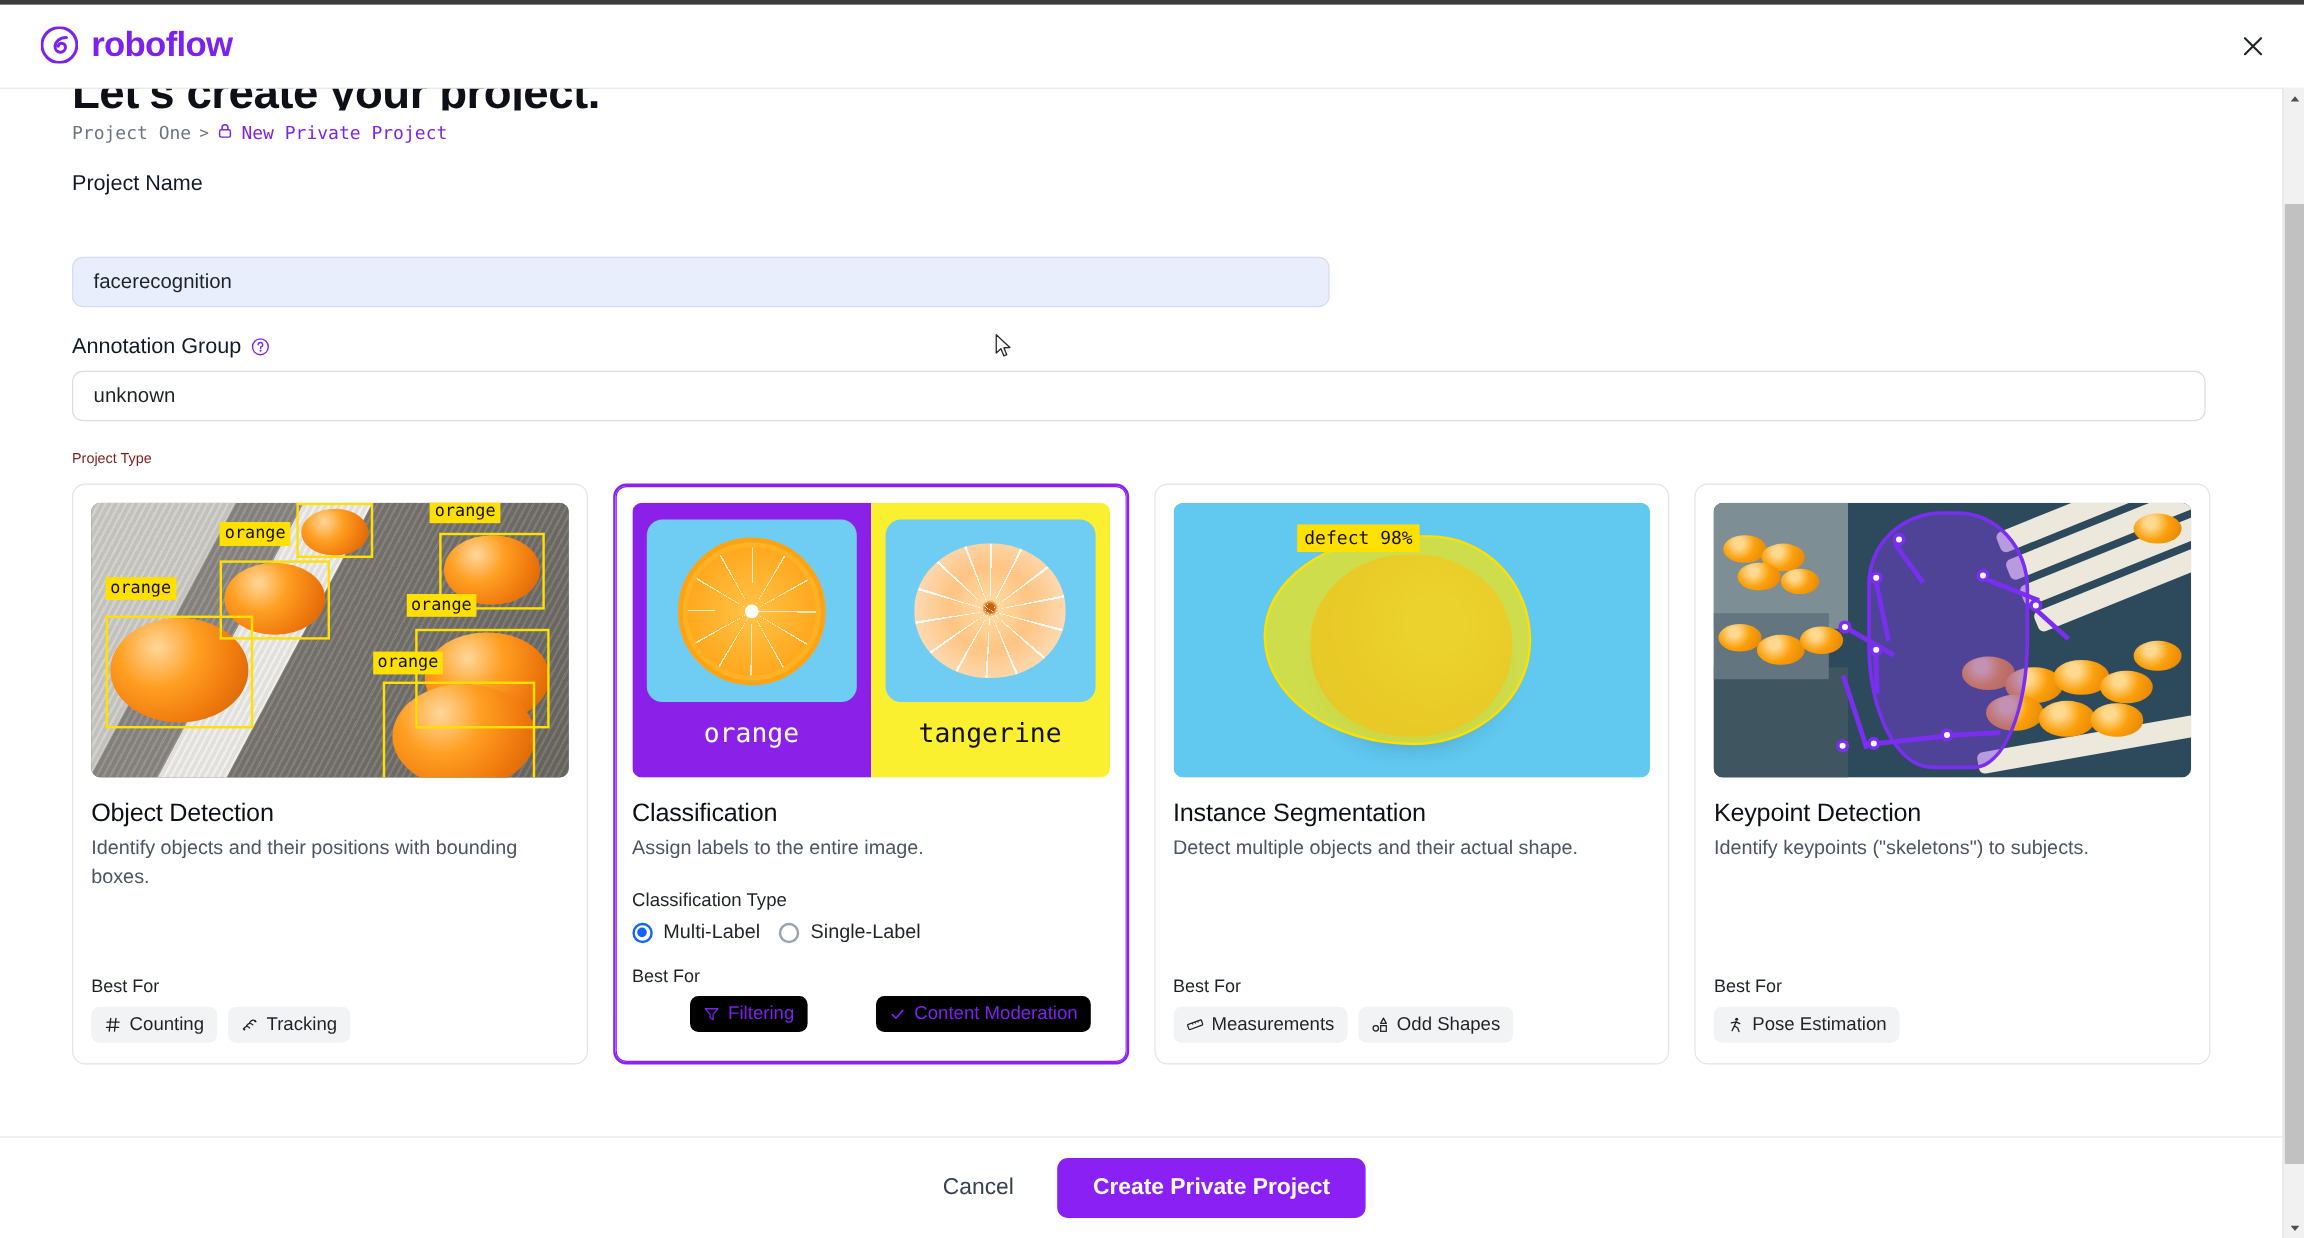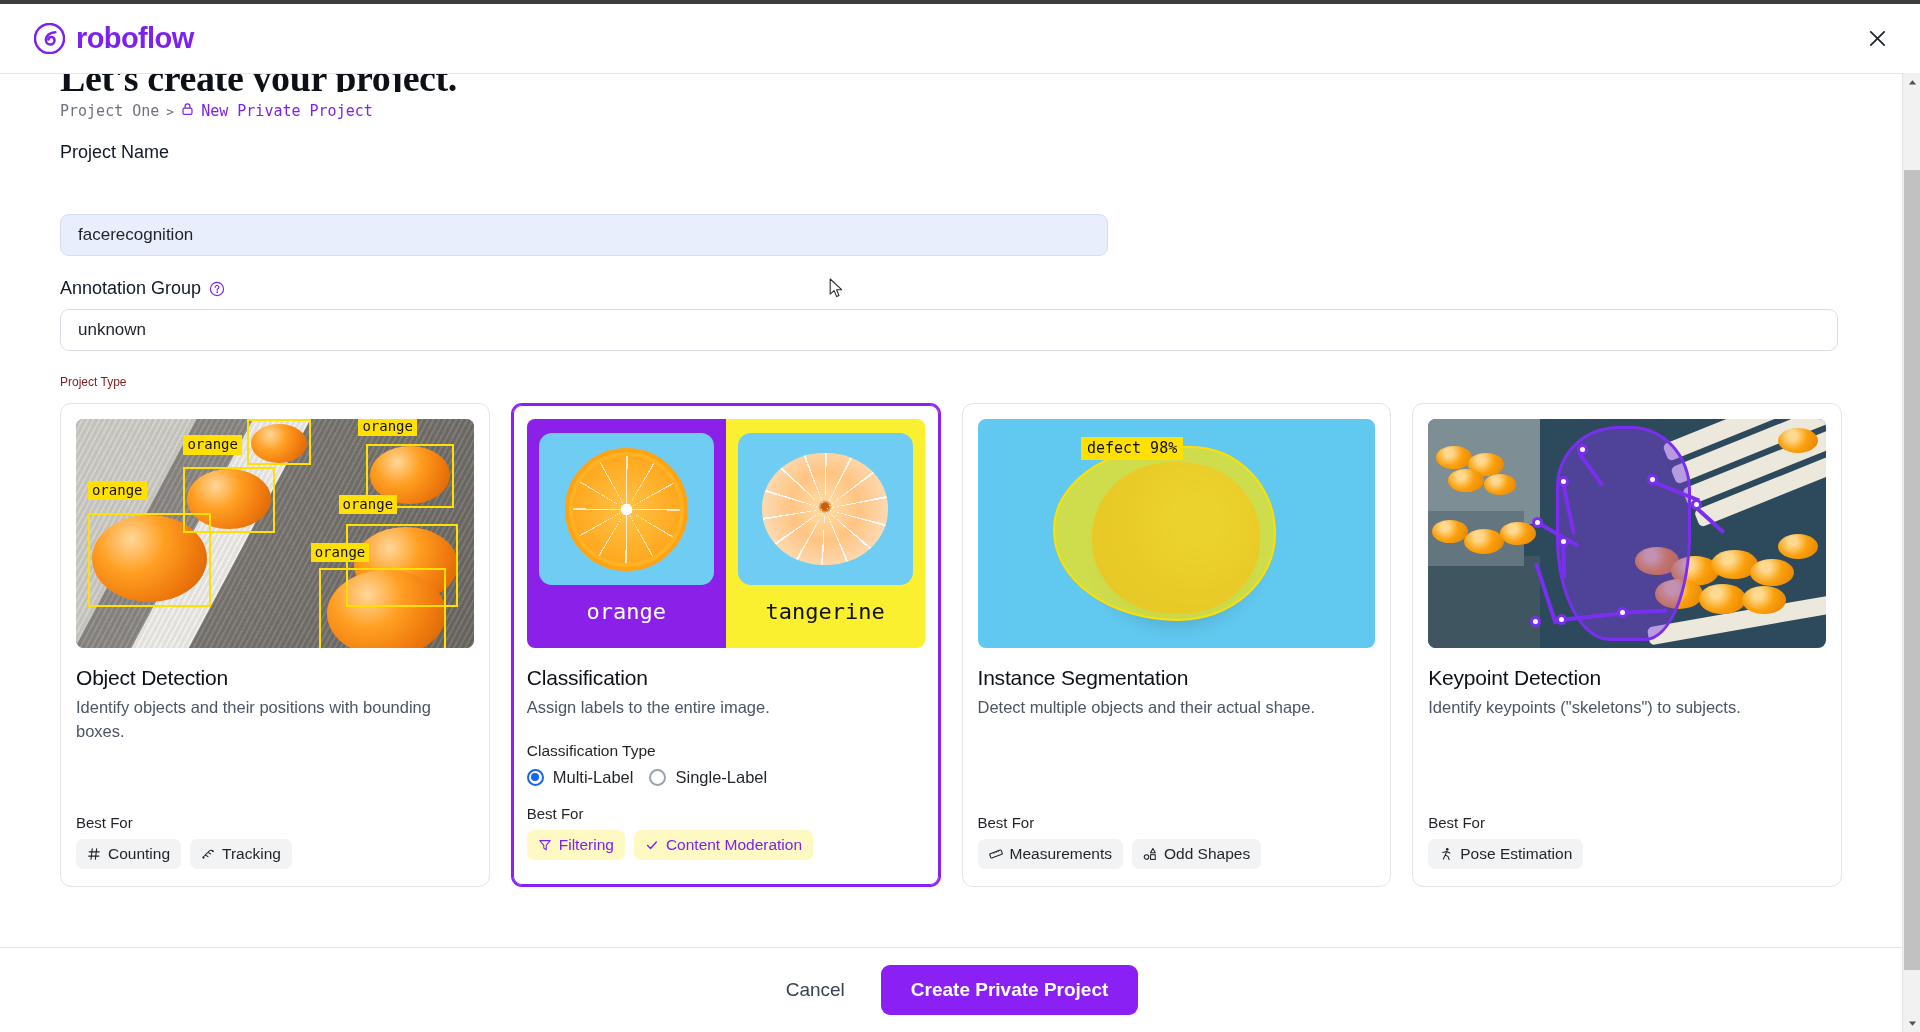--- a/index.html
+++ b/index.html
@@ -15,38 +15,38 @@
   
   .top-edge { position:absolute; top:0; left:0; width:1920px; height:4px; background:#3c3c3c; }
 
   
   .modal-header {
     position:absolute; top:4px; left:0; width:1920px; height:69px;
     background:#ffffff;
     display:flex; align-items:center; justify-content:space-between;
     padding:0 30px 0 34px;
   }
-  .brand { display:flex; align-items:center; gap:11px; }
+  .brand { display:flex; gap:11px; }
   .brand-mark { width:31px; height:31px; flex:0 0 31px; }
   .brand-name { font-size:29px; font-weight:700; color:#7C22EE; letter-spacing:-0.6px; }
   .close-btn {
     width:26px; height:26px; position:relative; cursor:pointer;
     display:flex; align-items:center; justify-content:center;
   }
 
   
   .scroll-area {
     position:absolute; top:73px; left:0; width:1902px; height:874px;
     background:#fff; border-top:1px solid #e6e6e6; overflow:hidden;
   }
   .content { position:relative; padding:0 60px; }
 
   .page-title {
     font-size:38px; font-weight:700; color:#0d1117; letter-spacing:-0.4px;
-    margin-top:-16px; line-height:1.1; height:34px; overflow:hidden;font-family:Liberation Serif, serif;
+    margin-top:-16px; line-height:1.1; height:34px; overflow:hidden;
   }
   .breadcrumb {
     margin-top:10px; font-family:"DejaVu Sans Mono", monospace;
     font-size:15px; display:flex; align-items:center; gap:7px;
   }
   .bc-root { color:#6b7280; }
   .bc-sep { color:#6b7280; font-size:13px; }
   .bc-current { color:#7C22EE; display:flex; align-items:center; gap:7px; }
 
   .row2 { display:flex; gap:30px; margin-top:22px; }
@@ -93,21 +93,21 @@
     display:flex; align-items:center; justify-content:center; flex:0 0 17px;
   }
   .radio-dot.on { border-color:#1565f5; }
   .radio-dot.on::after { content:""; width:8px; height:8px; border-radius:50%; background:#1565f5; }
   .best-for { font-size:15px; color:#1f2328; margin-top:18px; }
   .chips { display:flex; gap:9px; margin-top:8px; flex-wrap:wrap; }
   .chip {
     display:flex; align-items:center; gap:7px; background:#f2f3f5;
     border-radius:7px; padding:6px 11px; font-size:15.5px; color:#1f2328;
   }
-  .chip.accent { background:#fef9c3; color:#7C22EE; }
+  .chip.accent { background:#000000; color:#7C22EE;margin-left:48px; }
   .chip svg { display:block; }
 
   .show-more {
     margin-top:22px; display:flex; align-items:center; justify-content:center;
     gap:9px; color:#7C22EE; font-size:17px; cursor:pointer;
   }
 
   
   .footer {
     position:absolute; top:947px; left:0; width:1902px; height:85px;

